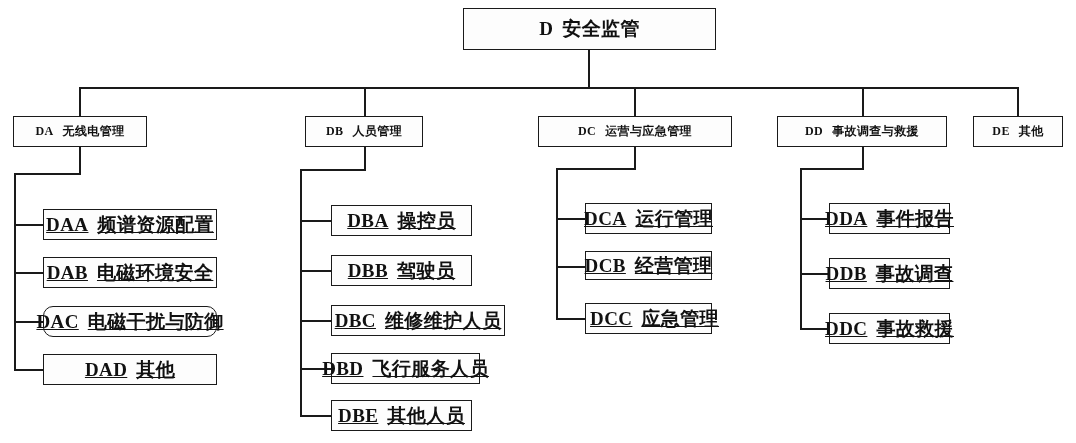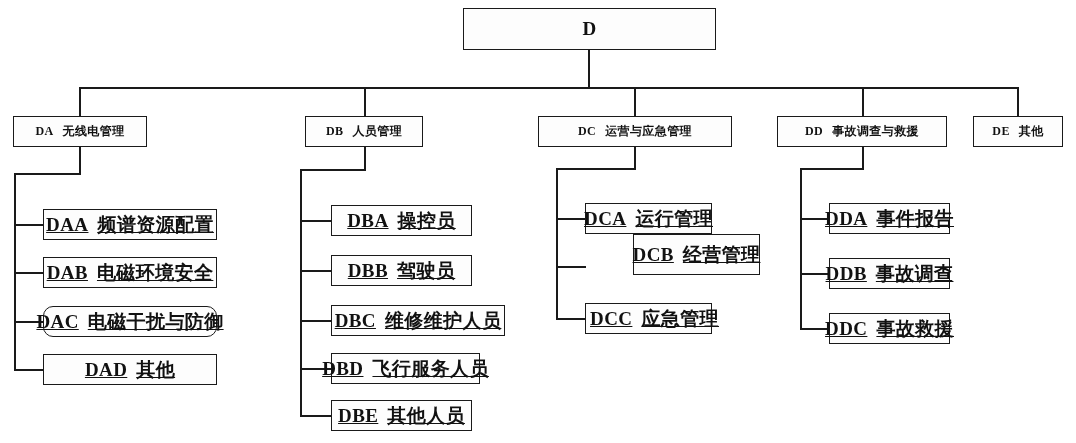--- a/index.html
+++ b/index.html
@@ -58,20 +58,21 @@
   .conn.v { width: 2px; }
   .conn.h { height: 2px; }
 </style>
 </head>
 <body>
 
 <div id="diagram-root">
 
   <div class="node root" style="left:463px; top:8px; width:253px; height:42px;">
     <span class="code">D</span>
+    <span class="label">安全监管</span>
   </div>
 
   <div class="conn v" style="left:588px; top:50px; width:2px; height:38px;"></div>
 
   <div class="conn h" style="left:79px; top:87px; width:940px; height:2px;"></div>
 
   <div class="conn v" style="left:79px; top:87px; width:2px; height:29px;"></div>
   <div class="conn v" style="left:364px; top:87px; width:2px; height:29px;"></div>
   <div class="conn v" style="left:634px; top:87px; width:2px; height:29px;"></div>
   <div class="conn v" style="left:862px; top:87px; width:2px; height:29px;"></div>
@@ -161,21 +162,21 @@
   <div class="conn h" style="left:556px; top:168px; width:80px; height:2px;"></div>
   <div class="conn v" style="left:556px; top:168px; width:2px; height:152px;"></div>
   <div class="conn h" style="left:556px; top:218px; width:30px; height:2px;"></div>
   <div class="conn h" style="left:556px; top:266px; width:30px; height:2px;"></div>
   <div class="conn h" style="left:556px; top:318px; width:30px; height:2px;"></div>
 
   <div class="node lvl3" style="left:585px; top:203px; width:127px; height:31px;">
     <span class="code">DCA</span>
     <span class="label">运行管理</span>
   </div>
-  <div class="node lvl3" style="left:585px; top:234px; width:127px; height:41px;margin-left:48px;">
+  <div class="node lvl3" style="left:585px; top:251px; width:127px; height:29px;">
     <span class="code">DCB</span>
     <span class="label">经营管理</span>
   </div>
   <div class="node lvl3" style="left:585px; top:303px; width:127px; height:31px;padding-left:12px;">
     <span class="code">DCC</span>
     <span class="label">应急管理</span>
   </div>
 
   <div class="conn v" style="left:862px; top:147px; width:2px; height:22px;"></div>
   <div class="conn h" style="left:800px; top:168px; width:64px; height:2px;"></div>

